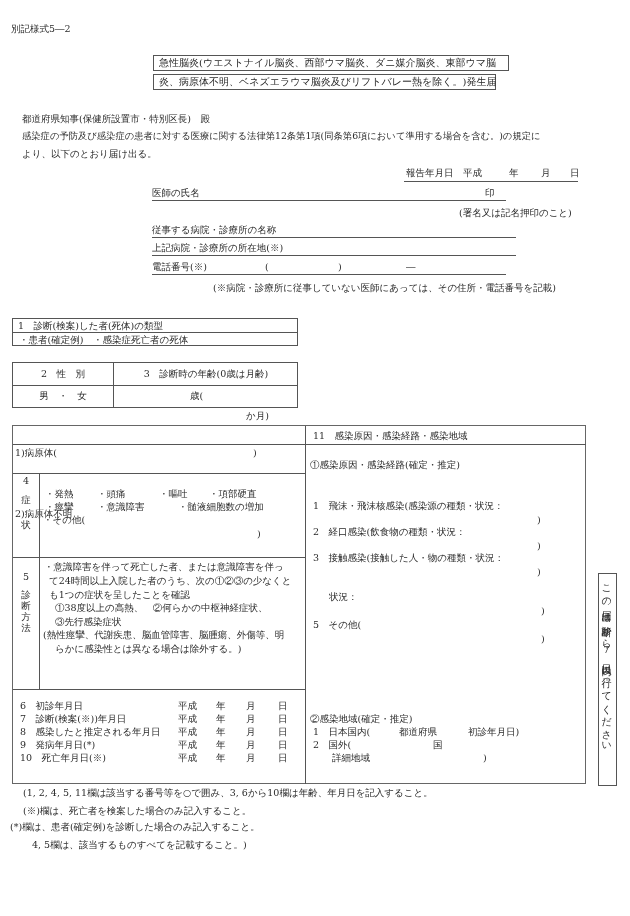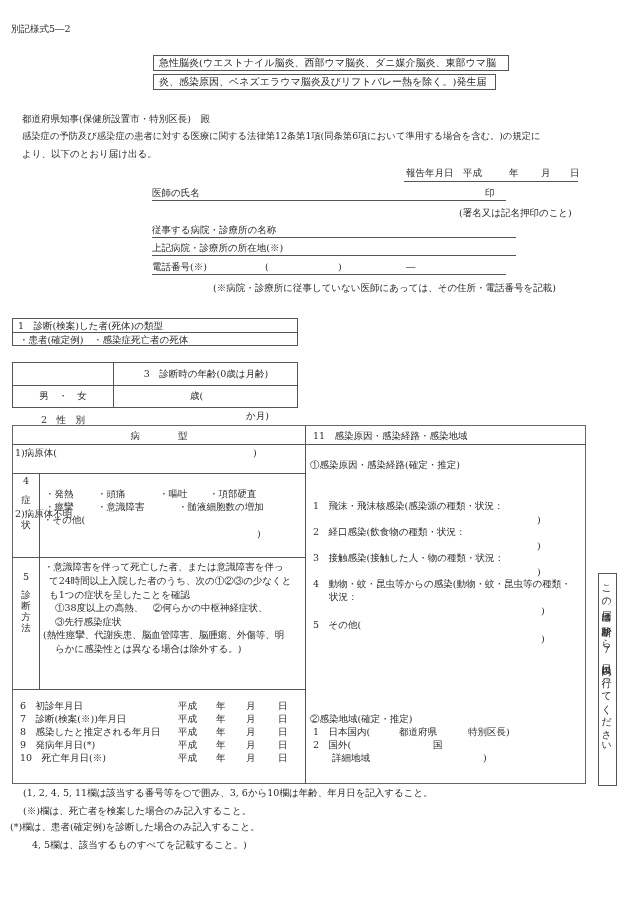--- a/index.html
+++ b/index.html
@@ -23,21 +23,21 @@
 </style>
 </head>
 <body>
 
 <div class="t" style="left:11px;top:24px;">別記様式5―2</div>
 
 <div class="box" style="left:153px;top:55px;width:356px;height:16px;">
   <div class="t" style="left:5px;top:2px;font-size:10px;">急性脳炎(ウエストナイル脳炎、西部ウマ脳炎、ダニ媒介脳炎、東部ウマ脳</div>
 </div>
 <div class="box" style="left:153px;top:74px;width:343px;height:16px;">
-  <div class="t" style="left:5px;top:2px;font-size:10px;">炎、感染原因、ベネズエラウマ脳炎及びリフトバレー熱を除く。)発生届</div>
+  <div class="t" style="left:5px;top:2px;font-size:10px;">炎、病原体不明、ベネズエラウマ脳炎及びリフトバレー熱を除く。)発生届</div>
 </div>
 
 <div class="t" style="left:22px;top:114px;">都道府県知事(保健所設置市・特別区長)　殿</div>
 <div class="t" style="left:22px;top:131px;font-size:9.3px;">感染症の予防及び感染症の患者に対する医療に関する法律第12条第1項(同条第6項において準用する場合を含む。)の規定に</div>
 <div class="t" style="left:22px;top:149px;">より、以下のとおり届け出る。</div>
 
 <div>
   <div class="t" style="left:406px;top:168px;">報告年月日</div>
   <div class="t" style="left:463px;top:168px;">平成</div>
   <div class="t" style="left:509px;top:168px;">年</div>
@@ -68,34 +68,33 @@
 
 <div class="box" style="left:12px;top:318px;width:286px;height:28px;">
   <div class="t" style="left:5px;top:2px;">1　診断(検案)した者(死体)の類型</div>
   <div class="hline" style="left:0;top:13px;width:285px;"></div>
   <div class="t" style="left:6px;top:16px;">・患者(確定例)　・感染症死亡者の死体</div>
 </div>
 
 <div class="box" style="left:12px;top:362px;width:286px;height:46px;">
   <div class="vline" style="left:100px;top:0;height:45px;"></div>
   <div class="hline" style="left:0;top:22px;width:285px;"></div>
-  <div class="t center" style="left:0;top:6px;width:100px;margin-top:46px;">2　性　別</div>
+  <div class="t center" style="left:0;top:6px;width:100px;">2　性　別</div>
   <div class="t center" style="left:0;top:28px;width:100px;">男　・　女</div>
   <div class="t center" style="left:100px;top:6px;width:186px;">3　診断時の年齢(0歳は月齢)</div>
   <div class="t" style="left:177px;top:28px;">歳(</div>
   <div class="t" style="left:233px;top:28px;margin-top:20px;">か月)</div>
 </div>
 
 <div class="box thick" style="left:12px;top:425px;width:574px;height:359px;border-width:1px;">
 
   <div class="vline" style="left:292px;top:0;height:358px;"></div>
 
   <div class="hline" style="left:0;top:18px;width:573px;"></div>
 
-  <div class="t center" style="left:0;top:5px;width:292px;">病　　　　型</div>
   <div class="t" style="left:300px;top:5px;">11　感染原因・感染経路・感染地域</div>
 
   <div class="t" style="left:2px;top:22px;">1)病原体(</div>
   <div class="t" style="left:240px;top:22px;">)</div>
   <div class="t" style="left:2px;top:35px;margin-top:48px;">2)病原体不明</div>
   <div class="hline" style="left:0;top:47px;width:292px;"></div>
 
   <div class="vline" style="left:26px;top:47px;height:216px;"></div>
   <div class="t center" style="left:0;top:50px;width:26px;">4</div>
   <div class="t center" style="left:0;top:69px;width:26px;">症</div>
@@ -166,30 +165,29 @@
   </div>
 
   <div class="t" style="left:297px;top:34px;">①感染原因・感染経路(確定・推定)</div>
 
   <div class="t" style="left:300px;top:75px;">1　飛沫・飛沫核感染(感染源の種類・状況：</div>
   <div class="t" style="left:524px;top:89px;">)</div>
   <div class="t" style="left:300px;top:101px;">2　経口感染(飲食物の種類・状況：</div>
   <div class="t" style="left:524px;top:115px;">)</div>
   <div class="t" style="left:300px;top:127px;">3　接触感染(接触した人・物の種類・状況：</div>
   <div class="t" style="left:524px;top:141px;">)</div>
-  <div class="t" style="left:300px;top:153px;">4　動物・蚊・昆虫等からの感染(動物・蚊・昆虫等の種類・</div>
   <div class="t" style="left:316px;top:166px;">状況：</div>
   <div class="t" style="left:528px;top:180px;">)</div>
   <div class="t" style="left:300px;top:194px;">5　その他(</div>
   <div class="t" style="left:528px;top:208px;">)</div>
 
   <div class="t" style="left:297px;top:288px;">②感染地域(確定・推定)</div>
   <div class="t" style="left:300px;top:301px;">1　日本国内(</div>
   <div class="t" style="left:386px;top:301px;">都道府県</div>
-  <div class="t" style="left:455px;top:301px;">特別区長)</div>
+  <div class="t" style="left:455px;top:301px;">初診年月日)</div>
   <div class="t" style="left:300px;top:314px;">2　国外(</div>
   <div class="t" style="left:420px;top:314px;">国</div>
   <div class="t" style="left:319px;top:327px;">詳細地域</div>
   <div class="t" style="left:470px;top:327px;">)</div>
 </div>
 
 <div class="box" style="left:598px;top:573px;width:19px;height:213px;">
   <div class="vert" style="left:2px;top:4px;">この届出は診断から7日以内に行ってください</div>
 </div>
 

